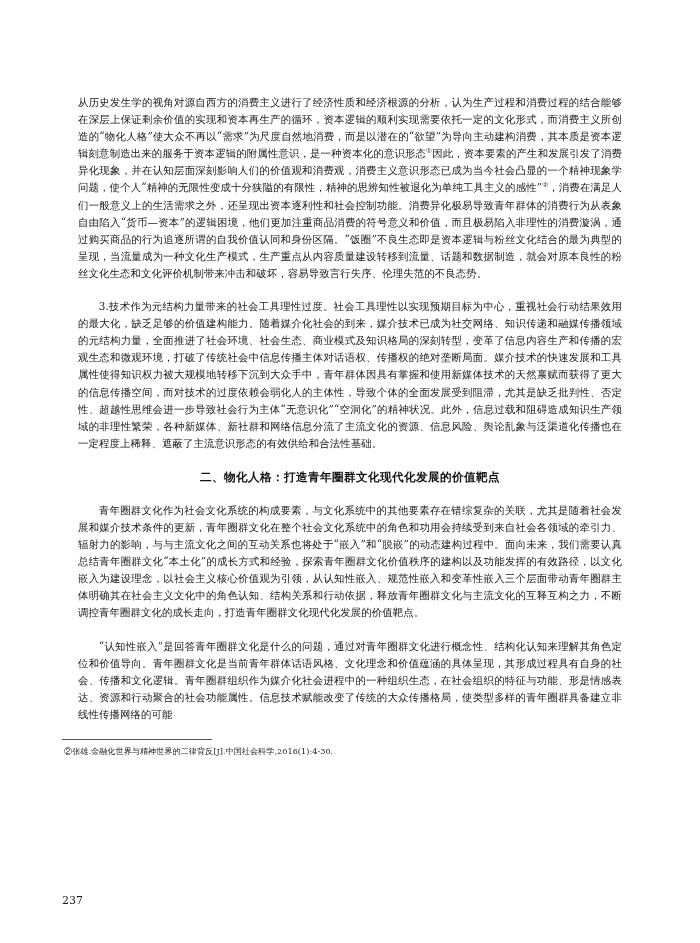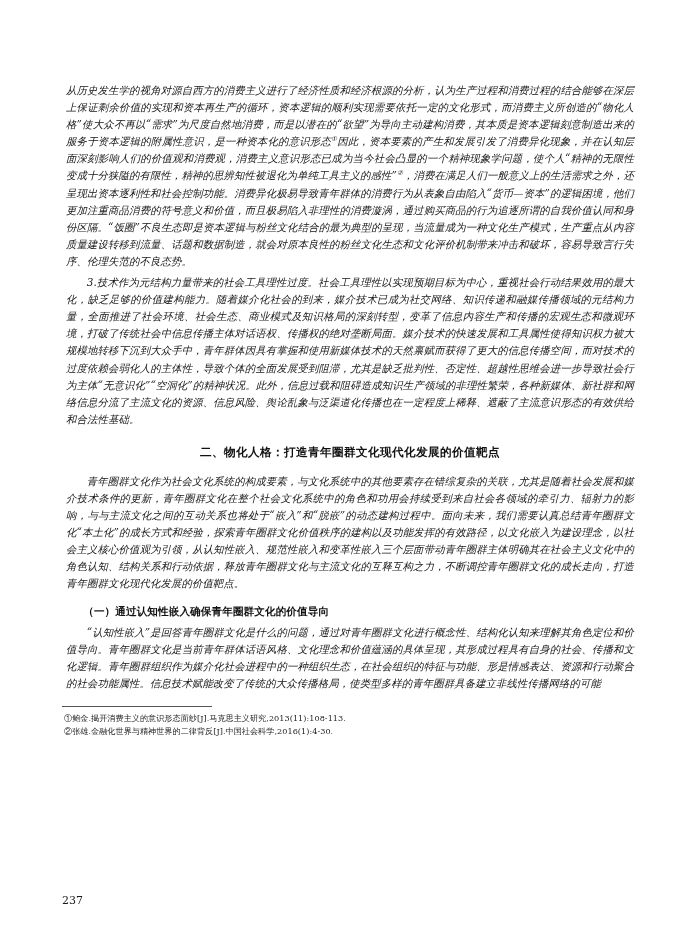--- a/index.html
+++ b/index.html
@@ -23,23 +23,22 @@
   }
   .body-text {
     font-size: 10.4px;
     line-height: 17.1px;
     text-align: justify;
     text-justify: inter-ideograph;
     letter-spacing: 0.1px;
     color: #171717;
   }
   p.para {
-    margin: 4px;
+    margin: 16px;
     text-indent: 2em;
-    font-style: italic;
   }
   p.para.noindent {
     text-indent: 0;
   }
   h2.section-heading {
     font-size: 11.6px;
     line-height: 18px;
     font-weight: bold;
     text-align: center;
     margin: 15px 0 12px 0;
@@ -95,27 +94,25 @@
   <div class="body-text">
 
     <p class="para noindent"><span>从历史发生学的视角对源自西方的消费主义进行了经济性质和经济根源的分析，认为生产过程和消费过程的结合能够在深层上保证剩余价值的实现和资本再生产的循环，资本逻辑的顺利实现需要依托一定的文化形式，而消费主义所创造的“物化人格”使大众不再以“需求”为尺度自然地消费，而是以潜在的“欲望”为导向主动建构消费，其本质是资本逻辑刻意制造出来的服务于资本逻辑的附属性意识，是一种资本化的意识形态</span><sup>①</sup><span>因此，资本要素的产生和发展引发了消费异化现象，并在认知层面深刻影响人们的价值观和消费观，消费主义意识形态已成为当今社会凸显的一个精神现象学问题，使个人“精神的无限性变成十分狭隘的有限性，精神的思辨知性被退化为单纯工具主义的感性”</span><sup>②</sup><span>，消费在满足人们一般意义上的生活需求之外，还呈现出资本逐利性和社会控制功能。消费异化极易导致青年群体的消费行为从表象自由陷入“货币—资本”的逻辑困境，他们更加注重商品消费的符号意义和价值，而且极易陷入非理性的消费漩涡，通过购买商品的行为追逐所谓的自我价值认同和身份区隔。“饭圈”不良生态即是资本逻辑与粉丝文化结合的最为典型的呈现，当流量成为一种文化生产模式，生产重点从内容质量建设转移到流量、话题和数据制造，就会对原本良性的粉丝文化生态和文化评价机制带来冲击和破坏，容易导致言行失序、伦理失范的不良态势。</span></p>
 
     <p class="para">3.技术作为元结构力量带来的社会工具理性过度。社会工具理性以实现预期目标为中心，重视社会行动结果效用的最大化，缺乏足够的价值建构能力。随着媒介化社会的到来，媒介技术已成为社交网络、知识传递和融媒传播领域的元结构力量，全面推进了社会环境、社会生态、商业模式及知识格局的深刻转型，变革了信息内容生产和传播的宏观生态和微观环境，打破了传统社会中信息传播主体对话语权、传播权的绝对垄断局面。媒介技术的快速发展和工具属性使得知识权力被大规模地转移下沉到大众手中，青年群体因具有掌握和使用新媒体技术的天然禀赋而获得了更大的信息传播空间，而对技术的过度依赖会弱化人的主体性，导致个体的全面发展受到阻滞，尤其是缺乏批判性、否定性、超越性思维会进一步导致社会行为主体“无意识化”“空洞化”的精神状况。此外，信息过载和阻碍造成知识生产领域的非理性繁荣，各种新媒体、新社群和网络信息分流了主流文化的资源、信息风险、舆论乱象与泛渠道化传播也在一定程度上稀释、遮蔽了主流意识形态的有效供给和合法性基础。</p>
 
     <h2 class="section-heading">二、物化人格：打造青年圈群文化现代化发展的价值靶点</h2>
 
     <p class="para">青年圈群文化作为社会文化系统的构成要素，与文化系统中的其他要素存在错综复杂的关联，尤其是随着社会发展和媒介技术条件的更新，青年圈群文化在整个社会文化系统中的角色和功用会持续受到来自社会各领域的牵引力、辐射力的影响，与与主流文化之间的互动关系也将处于“嵌入”和“脱嵌”的动态建构过程中。面向未来，我们需要认真总结青年圈群文化“本土化”的成长方式和经验，探索青年圈群文化价值秩序的建构以及功能发挥的有效路径，以文化嵌入为建设理念，以社会主义核心价值观为引领，从认知性嵌入、规范性嵌入和变革性嵌入三个层面带动青年圈群主体明确其在社会主义文化中的角色认知、结构关系和行动依据，释放青年圈群文化与主流文化的互释互构之力，不断调控青年圈群文化的成长走向，打造青年圈群文化现代化发展的价值靶点。</p>
 
-    <h3 class="sub-heading">（一）通过认知性嵌入确保青年圈群文化的价值导向</h3>
 
     <p class="para">“认知性嵌入”是回答青年圈群文化是什么的问题，通过对青年圈群文化进行概念性、结构化认知来理解其角色定位和价值导向。青年圈群文化是当前青年群体话语风格、文化理念和价值蕴涵的具体呈现，其形成过程具有自身的社会、传播和文化逻辑。青年圈群组织作为媒介化社会进程中的一种组织生态，在社会组织的特征与功能、形是情感表达、资源和行动聚合的社会功能属性。信息技术赋能改变了传统的大众传播格局，使类型多样的青年圈群具备建立非线性传播网络的可能</p>
 
   </div>
 
   <div class="footnotes">
     <div class="rule"></div>
-    <p class="footnote">①鲍金.揭开消费主义的意识形态面纱[J].马克思主义研究,2013(11):108-113.</p>
     <p class="footnote">②张雄.金融化世界与精神世界的二律背反[J].中国社会科学,2016(1):4-30.</p>
   </div>
 
   <div class="page-number">237</div>
 
 </div>
 
 </body></html>

